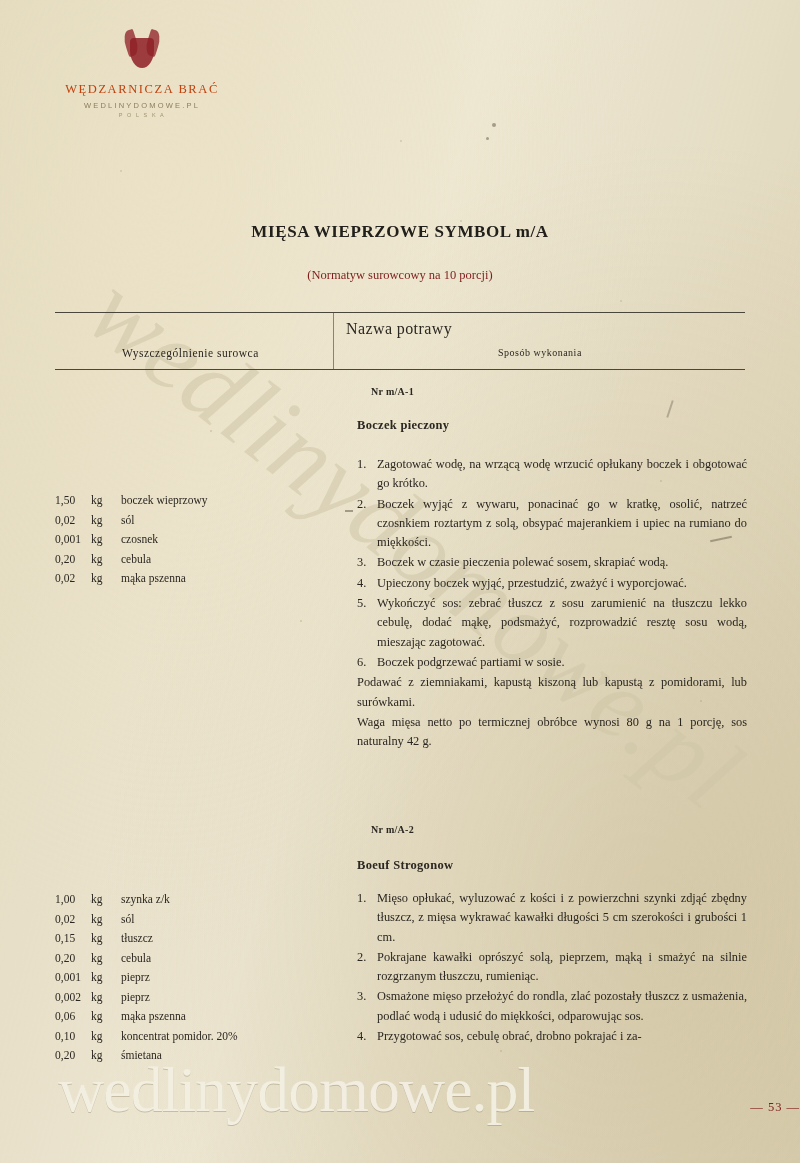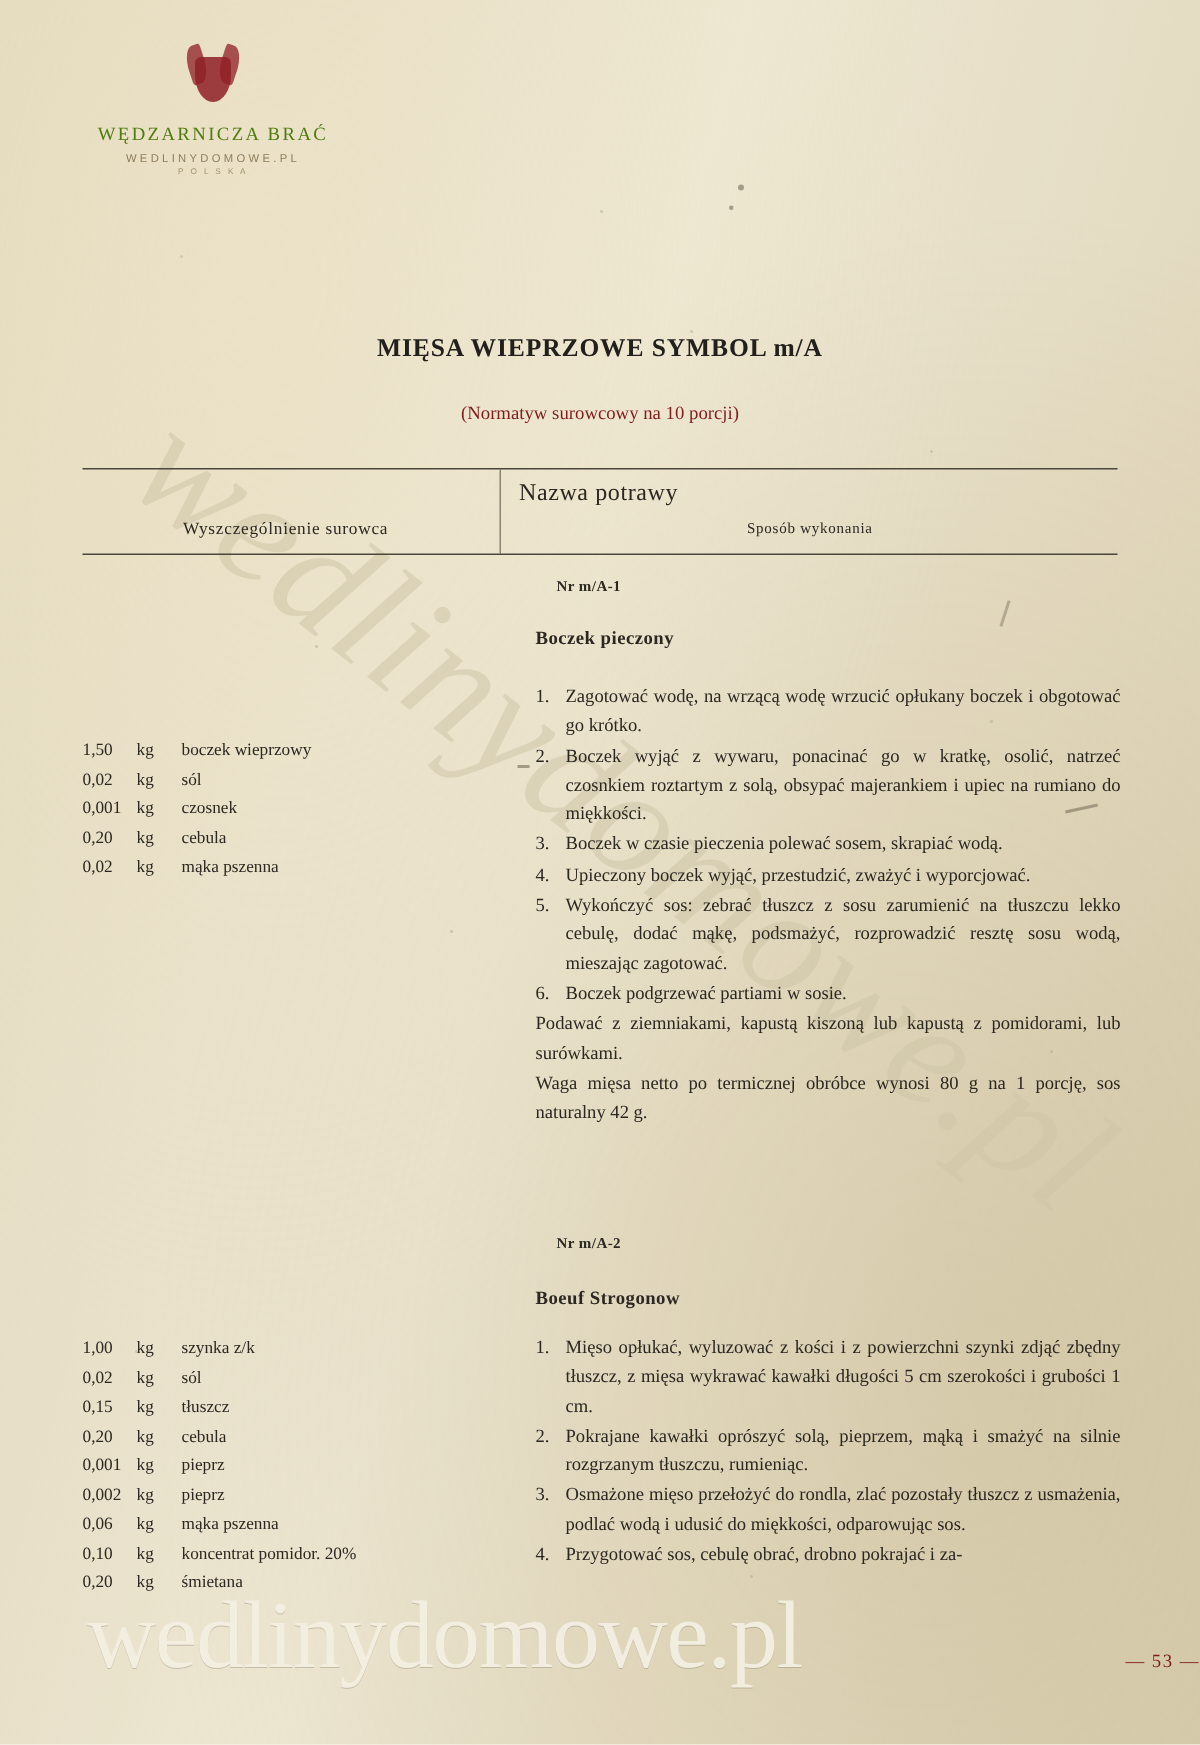--- a/index.html
+++ b/index.html
@@ -71,21 +71,21 @@
     background: #8e1f26;
     opacity: .75;
     border-radius: 60% 10% 60% 10%;
   }
   .crest .leaf-l { left: 0; transform: rotate(-18deg); }
   .crest .leaf-r { right: 0; transform: rotate(18deg) scaleX(-1); }
   .brand-title {
     font-family: "Liberation Serif", serif;
     font-size: 12.5px;
     letter-spacing: 1.6px;
-    color: #4d7c0f;
+    color: #c2410c;
     white-space: nowrap;
   }
   .brand-sub {
     font-family: "Liberation Sans", sans-serif;
     font-size: 7.5px;
     letter-spacing: 2.2px;
     color: #8d7d5c;
     margin-top: 4px;
   }
   .brand-sub2 {

